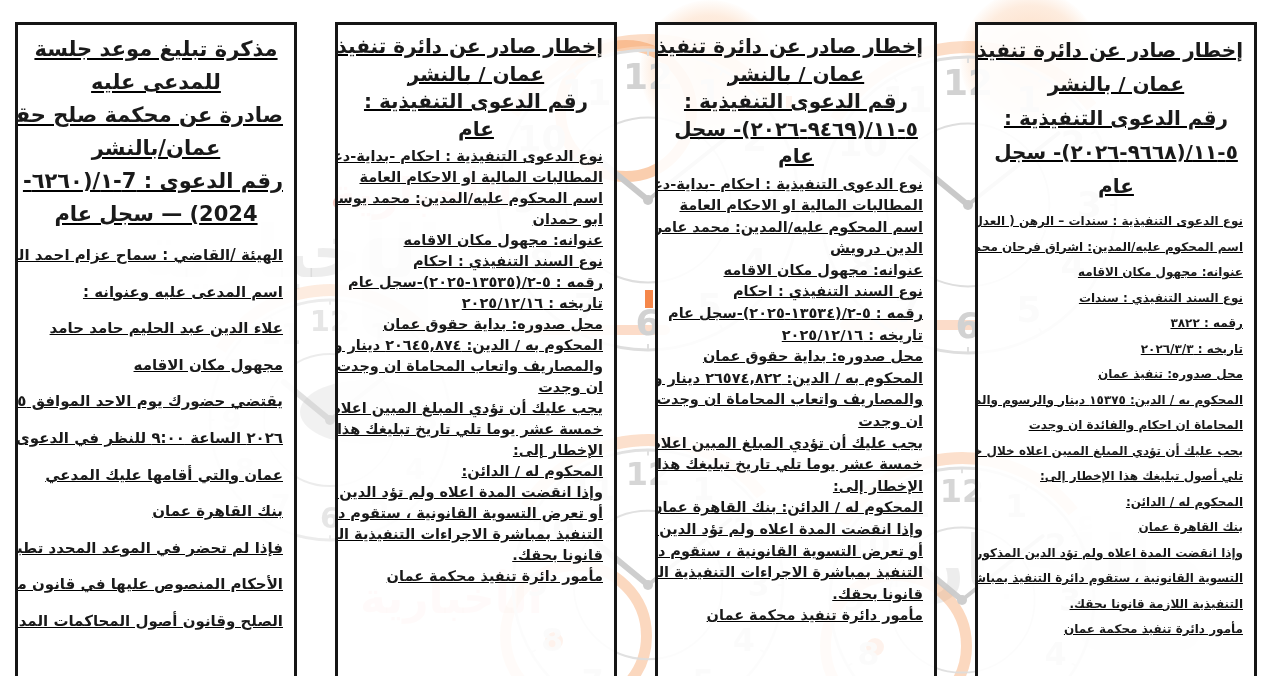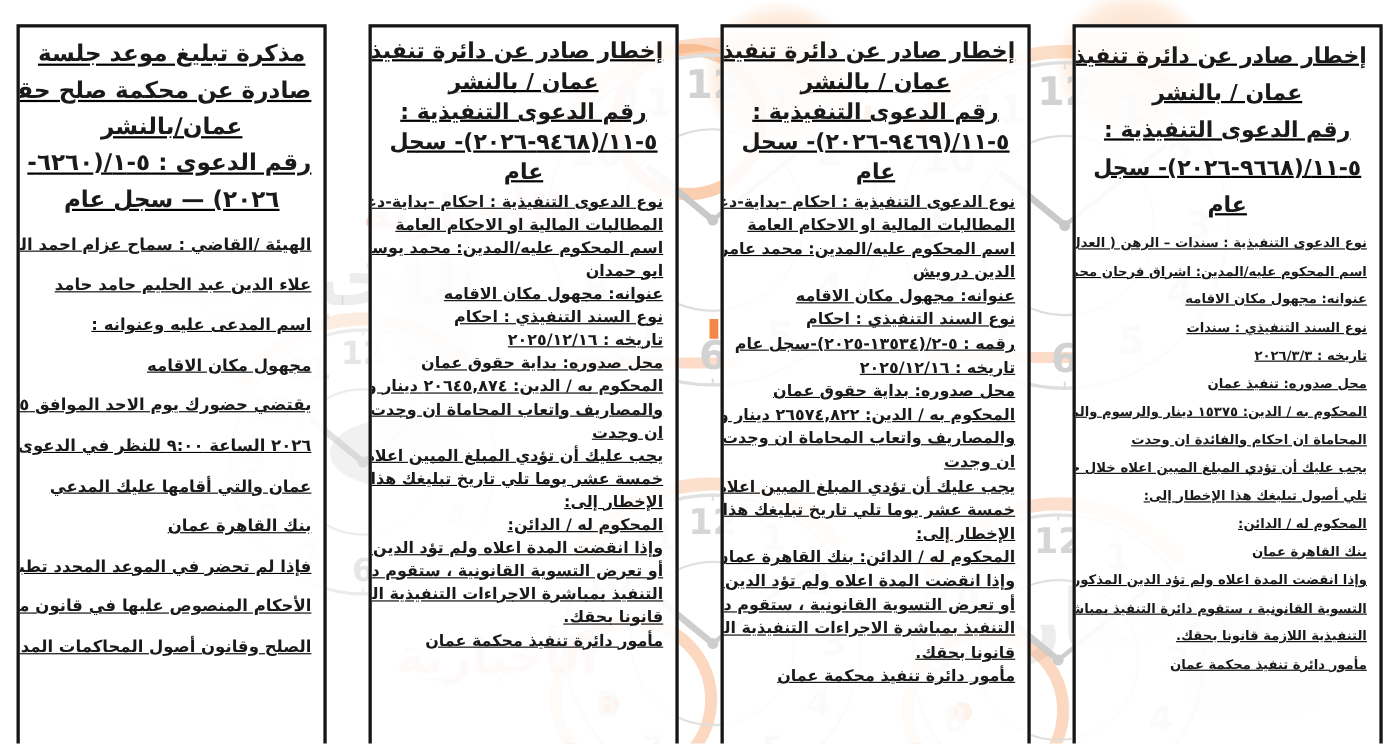--- a/index.html
+++ b/index.html
@@ -245,20 +245,21 @@
         <p class="t-line">عمان / بالنشر</p>
         <p class="t-line">رقم الدعوى التنفيذية :</p>
         <p class="t-line">٥-١١/(٩٦٦٨-٢٠٢٦)- سجل</p>
         <p class="t-line">عام</p>
       </header>
     <section class="notice-body">
         <p class="b-line">نوع الدعوى التنفيذية : سندات – الرهن ( العدل )</p>
         <p class="b-line">اسم المحكوم عليه/المدين: اشراق فرحان محمد الشبيل</p>
         <p class="b-line">عنوانه: مجهول مكان الاقامه</p>
         <p class="b-line">نوع السند التنفيذي : سندات</p>
+        <p class="b-line">رقمه : ٣٨٢٢</p>
         <p class="b-line">تاريخه : ٢٠٢٦/٣/٣</p>
         <p class="b-line">محل صدوره: تنفيذ عمان</p>
         <p class="b-line">المحكوم به / الدين: ١٥٣٧٥ دينار والرسوم والمصاريف واتعاب</p>
         <p class="b-line">المحاماة ان احكام والفائدة ان وجدت</p>
         <p class="b-line">يجب عليك أن تؤدي المبلغ المبين اعلاه خلال خمسة عشر يوما</p>
         <p class="b-line">تلي أصول تبليغك هذا الإخطار إلى:</p>
         <p class="b-line">المحكوم له / الدائن:</p>
         <p class="b-line">بنك القاهرة عمان</p>
         <p class="b-line">وإذا انقضت المدة اعلاه ولم تؤد الدين المذكور أو تعرض</p>
         <p class="b-line">التسوية القانونية ، ستقوم دائرة التنفيذ بمباشرة الاجراءات</p>
@@ -296,58 +297,59 @@
         <p class="b-line">التنفيذ بمباشرة الاجراءات التنفيذية اللازمة</p>
         <p class="b-line">قانونا بحقك.</p>
         <p class="b-line">مأمور دائرة تنفيذ محكمة عمان</p>
       </section>
   </article>
   <article class="notice col-2">
     <header class="notice-title">
         <p class="t-line">إخطار صادر عن دائرة تنفيذ</p>
         <p class="t-line">عمان / بالنشر</p>
         <p class="t-line">رقم الدعوى التنفيذية :</p>
-        <p class="t-line">٥-١١/(٩٤٦٨-٢٠٢٦)- سجل</p>
         <p class="t-line">عام</p>
       </header>
     <section class="notice-body">
         <p class="b-line">نوع الدعوى التنفيذية : احكام -بداية-دعاوى</p>
         <p class="b-line">المطالبات المالية او الاحكام العامة</p>
         <p class="b-line">اسم المحكوم عليه/المدين: محمد يوسف محمد</p>
         <p class="b-line">ابو حمدان</p>
         <p class="b-line">عنوانه: مجهول مكان الاقامه</p>
         <p class="b-line">نوع السند التنفيذي : احكام</p>
+        <p class="b-line">رقمه : ٥-٢/(١٣٥٣٥-٢٠٢٥)-سجل عام</p>
         <p class="b-line">تاريخه : ٢٠٢٥/١٢/١٦</p>
         <p class="b-line">محل صدوره: بداية حقوق عمان</p>
         <p class="b-line">المحكوم به / الدين: ٢٠٦٤٥,٨٧٤ دينار والرسوم</p>
         <p class="b-line">والمصاريف واتعاب المحاماة ان وجدت والفائدة</p>
         <p class="b-line">ان وجدت</p>
         <p class="b-line">يجب عليك أن تؤدي المبلغ المبين اعلاه خلال</p>
         <p class="b-line">خمسة عشر يوما تلي تاريخ تبليغك هذا</p>
         <p class="b-line">الإخطار إلى:</p>
         <p class="b-line">المحكوم له / الدائن:</p>
         <p class="b-line">وإذا انقضت المدة اعلاه ولم تؤد الدين المذكور</p>
         <p class="b-line">أو تعرض التسوية القانونية ، ستقوم دائرة</p>
         <p class="b-line">التنفيذ بمباشرة الاجراءات التنفيذية اللازمة</p>
         <p class="b-line">قانونا بحقك.</p>
         <p class="b-line">مأمور دائرة تنفيذ محكمة عمان</p>
       </section>
   </article>
   <article class="notice col-3">
     <header class="notice-title">
         <p class="t-line">مذكرة تبليغ موعد جلسة</p>
+        <p class="t-line">للمدعى عليه</p>
         <p class="t-line">صادرة عن محكمة صلح حقوق</p>
         <p class="t-line">عمان/بالنشر</p>
-        <p class="t-line">رقم الدعوى : ٥-١/(٦٢٦٠-</p>
-        <p class="t-line">٢٠٢٦) — سجل عام</p>
+        <p class="t-line">رقم الدعوى : 7-١/(٦٢٦٠-</p>
+        <p class="t-line">2024) — سجل عام</p>
       </header>
     <section class="notice-body">
         <p class="b-line">الهيئة /القاضي : سماح عزام احمد العناني</p>
+        <p class="b-line">اسم المدعى عليه وعنوانه :</p>
         <p class="b-line">علاء الدين عبد الحليم حامد حامد</p>
-        <p class="b-line">اسم المدعى عليه وعنوانه :</p>
         <p class="b-line">مجهول مكان الاقامه</p>
         <p class="b-line">يقتضي حضورك يوم الاحد  الموافق ١٥-٣-</p>
         <p class="b-line">٢٠٢٦ الساعة ٩:٠٠ للنظر في الدعوى رقم</p>
         <p class="b-line">عمان والتي أقامها عليك المدعي</p>
         <p class="b-line">بنك القاهرة عمان</p>
         <p class="b-line">فإذا لم تحضر في الموعد المحدد تطبق عليك</p>
         <p class="b-line">الأحكام المنصوص عليها في قانون محاكم</p>
         <p class="b-line">الصلح وقانون أصول المحاكمات المدنية .</p>
       </section>
   </article>

